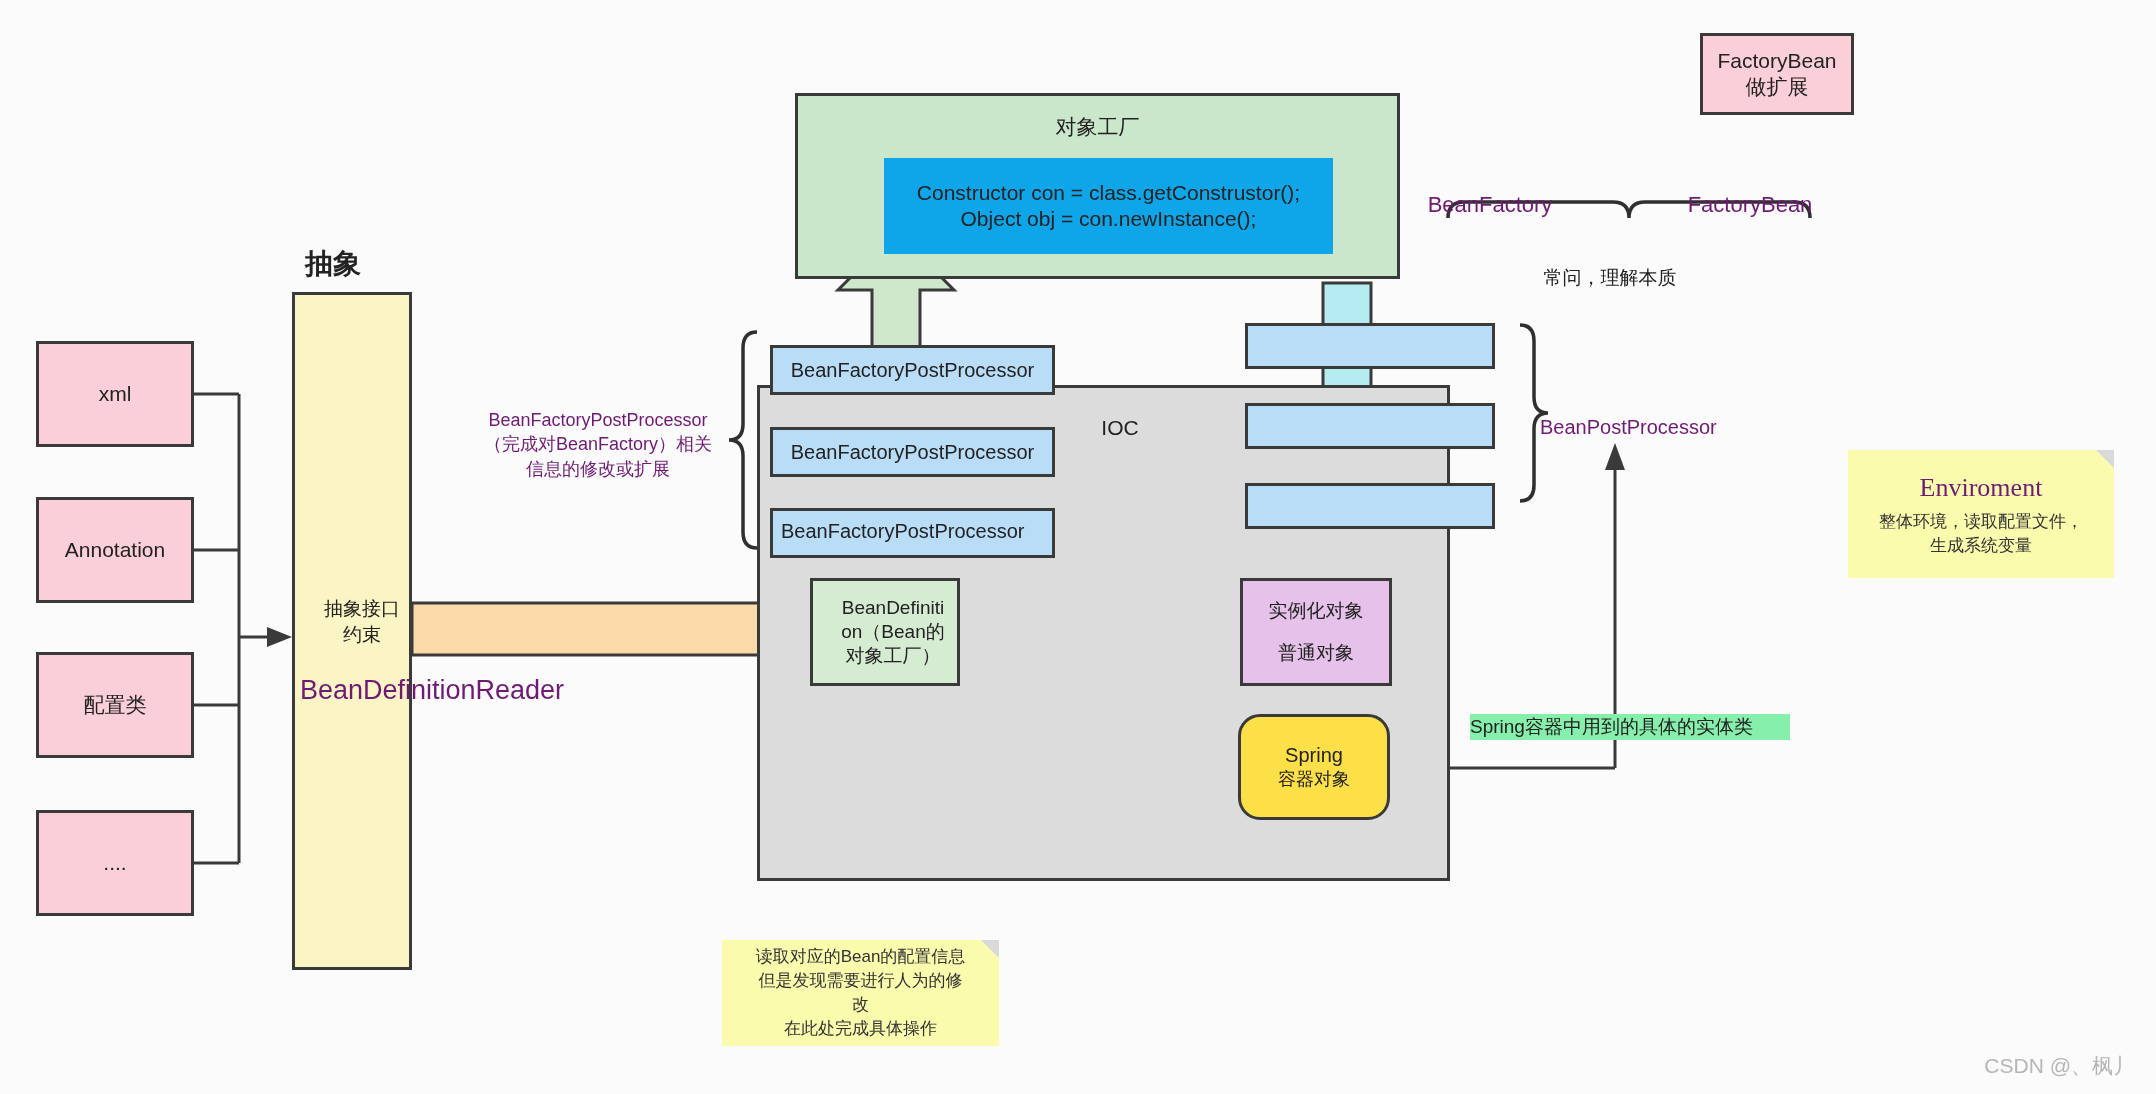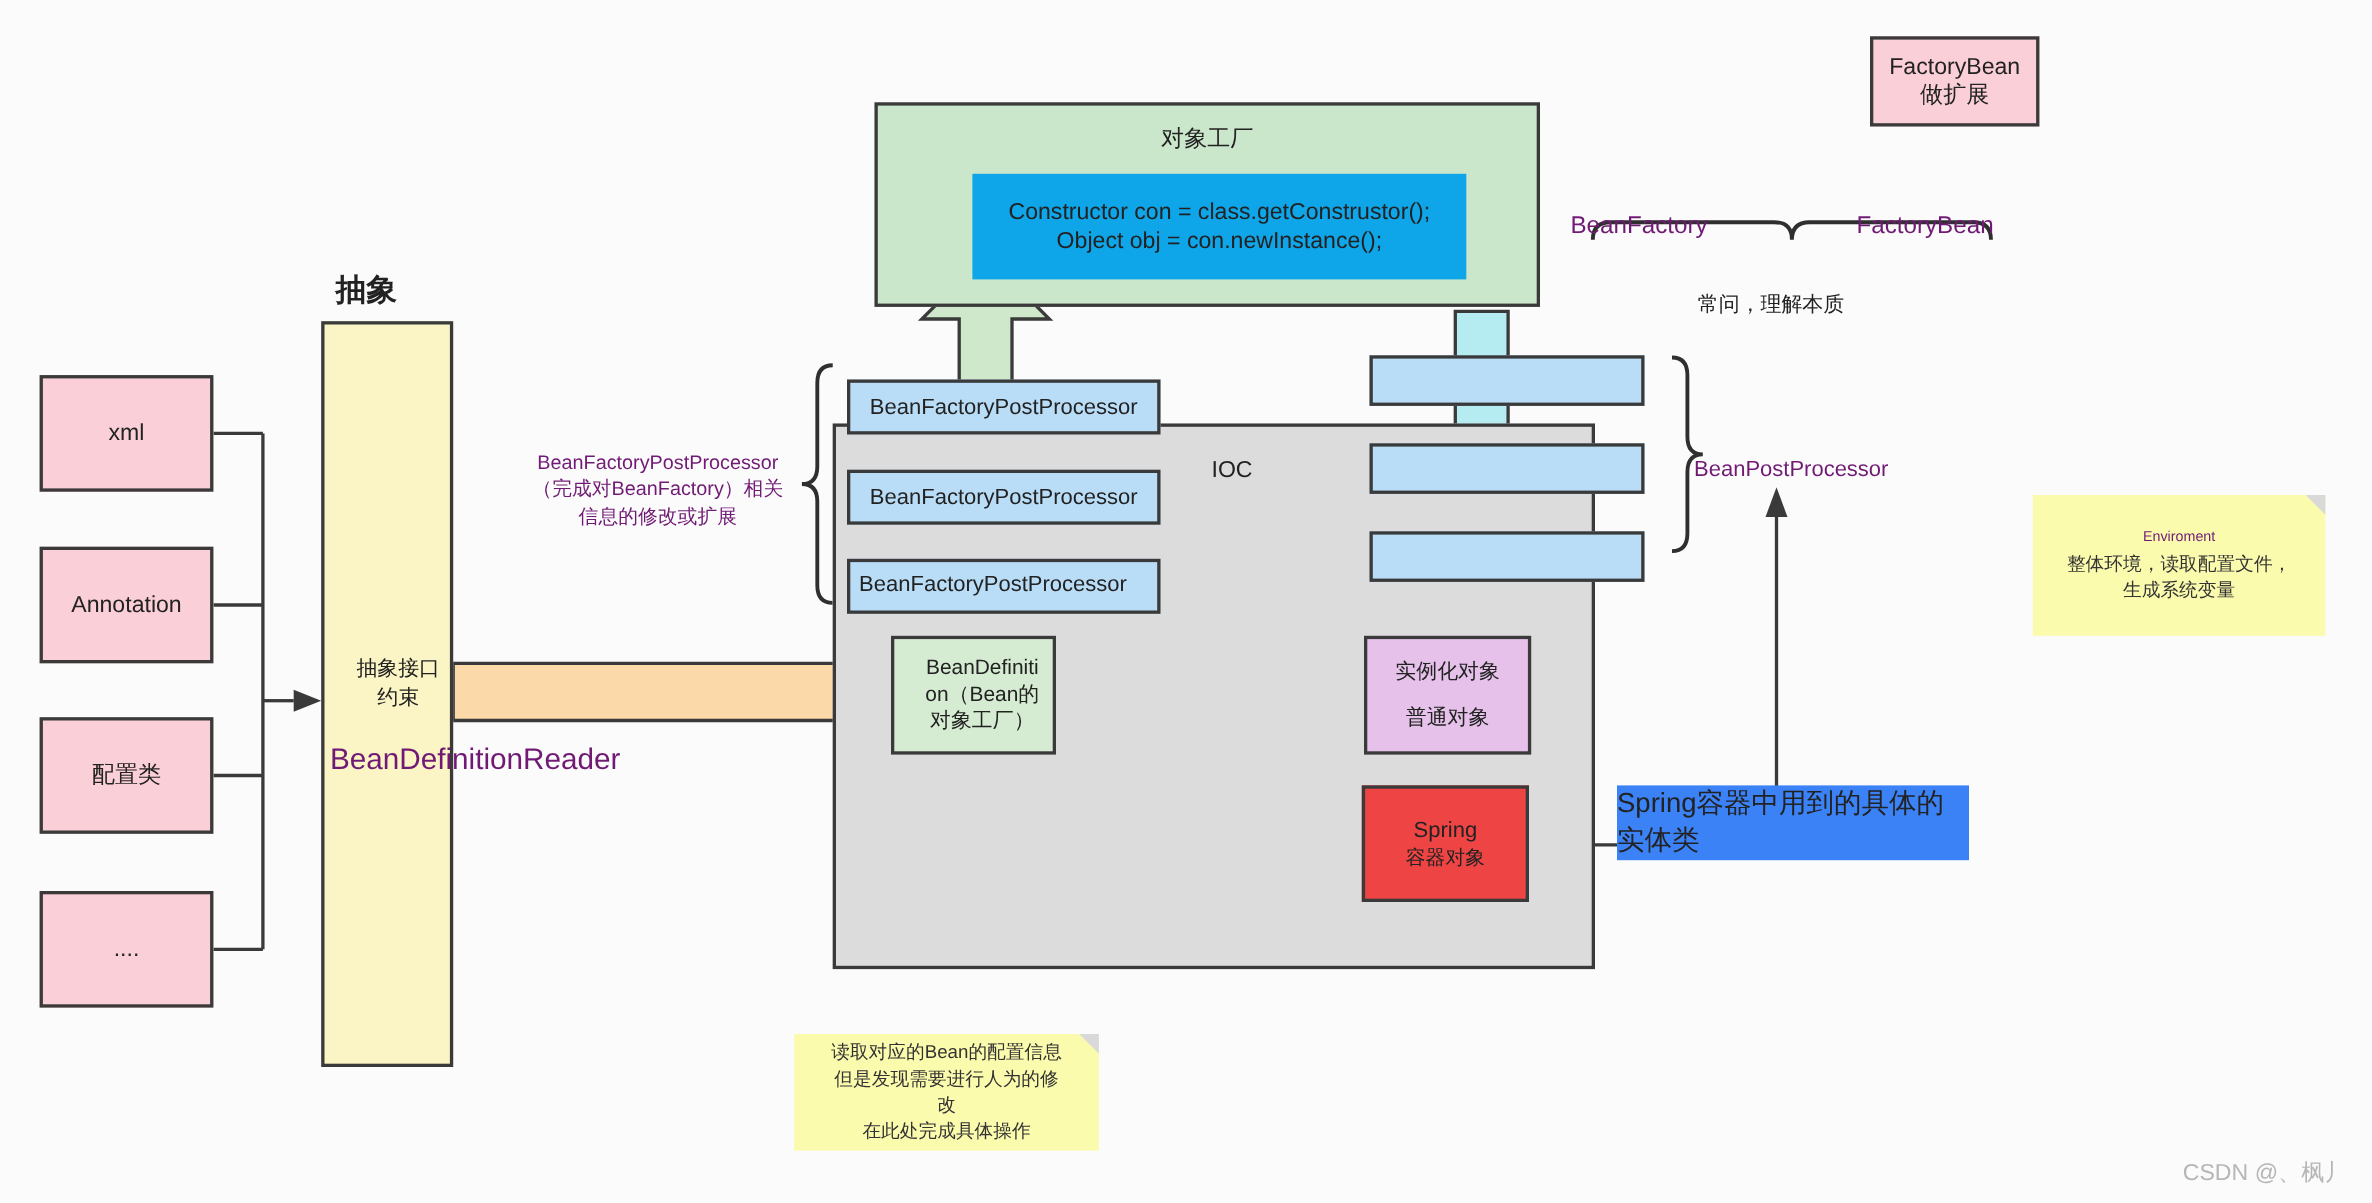--- a/index.html
+++ b/index.html
@@ -13,21 +13,21 @@
   }
   .node{position:absolute;box-sizing:border-box;border:3px solid #3a3a3a;
         display:flex;flex-direction:column;align-items:center;justify-content:center;
         text-align:center;line-height:1.25;}
   .pink{background:#fbcfd8;}
   .yellowbox{background:#fbf4c4;}
   .green{background:#cbe7cb;}
   .lightgreen{background:#d6ecd2;padding-left:16px;}
   .blue{background:#b9dcf7;}
   .purple{background:#e6c2ea;}
-  .cyan{background:#ef4444;}
+  .cyan{background:#fde047;border-radius:22px;}
   .grey{background:#dcdcdc;}
   .yellowcode{background:#0ea5e9;}
   .label{position:absolute;box-sizing:border-box;text-align:center;line-height:1.35;}
   .red{color:#701a75;}
   .note{position:absolute;box-sizing:border-box;background:#fbfbae;
         text-align:center;line-height:1.4;font-size:17px;color:#333;
         display:flex;flex-direction:column;align-items:center;justify-content:center;}
   .note .fold{position:absolute;right:0;top:0;width:0;height:0;
         border-left:18px solid transparent;border-top:18px solid #d9d9d9;}
   svg.overlay{position:absolute;left:0;top:0;width:2156px;height:1094px;pointer-events:none;}
@@ -173,27 +173,27 @@
 </div>
 <div class="label" style="left:1450px;top:265px;width:320px;font-size:19px;">
   <span>常问，理解本质</span>
 </div>
 
 <div class="node pink" style="left:1700px;top:33px;width:154px;height:82px;font-size:21px;">
   <div>FactoryBean</div>
   <div>做扩展</div>
 </div>
 
-<div class="label" style="left:1470px;top:714px;width:320px;font-size:25px;text-align:left;background:#3b82f6;">
+<div class="label" style="left:1470px;top:714px;width:320px;font-size:19px;text-align:left;background:#86efac;">
   <span>Spring容器中用到的具体的实体类</span>
 </div>
 
 <div class="note" style="left:1848px;top:450px;width:266px;height:128px;">
   <span class="fold"></span>
-  <div class="red" style="font-size:13px;margin-bottom:4px;">Enviroment</div>
+  <div class="red" style="font-size:26px;margin-bottom:4px;font-family:Liberation Serif, serif;">Enviroment</div>
   <div>整体环境，读取配置文件，</div>
   <div>生成系统变量</div>
 </div>
 
 <div class="note" style="left:722px;top:940px;width:277px;height:106px;">
   <span class="fold"></span>
   <div>读取对应的Bean的配置信息</div>
   <div>但是发现需要进行人为的修</div>
   <div>改</div>
   <div>在此处完成具体操作</div>

